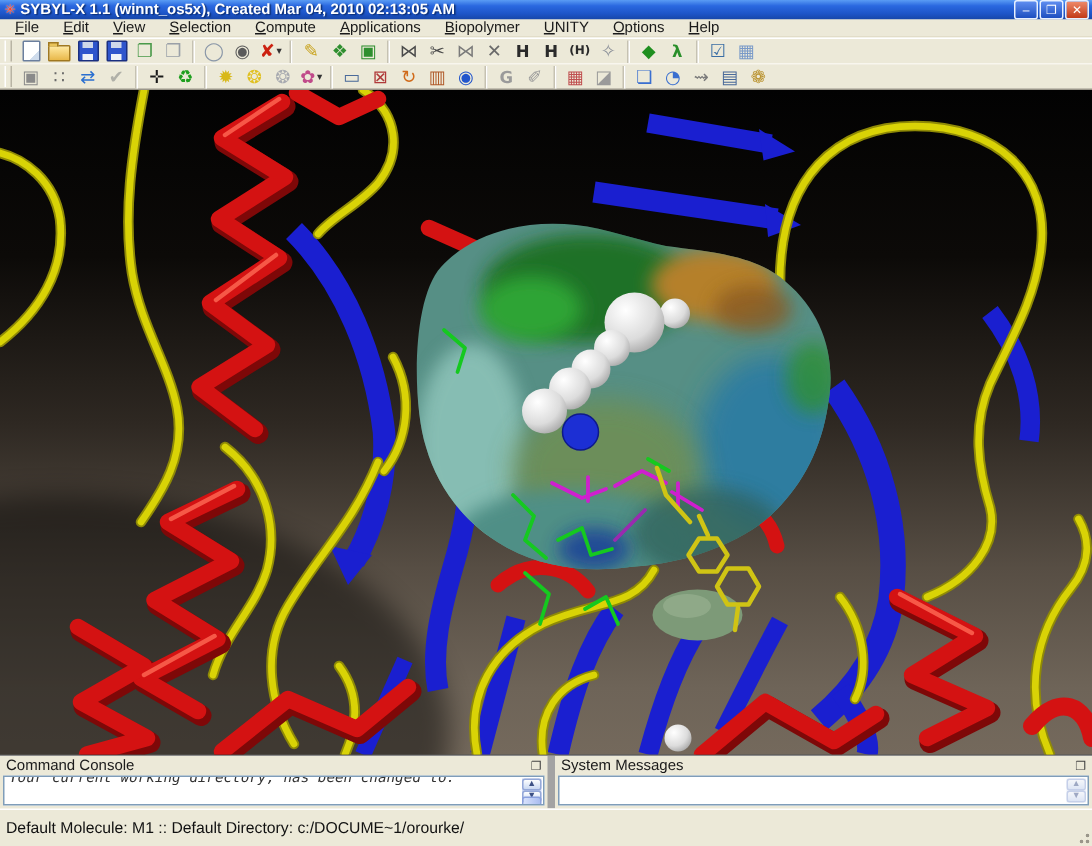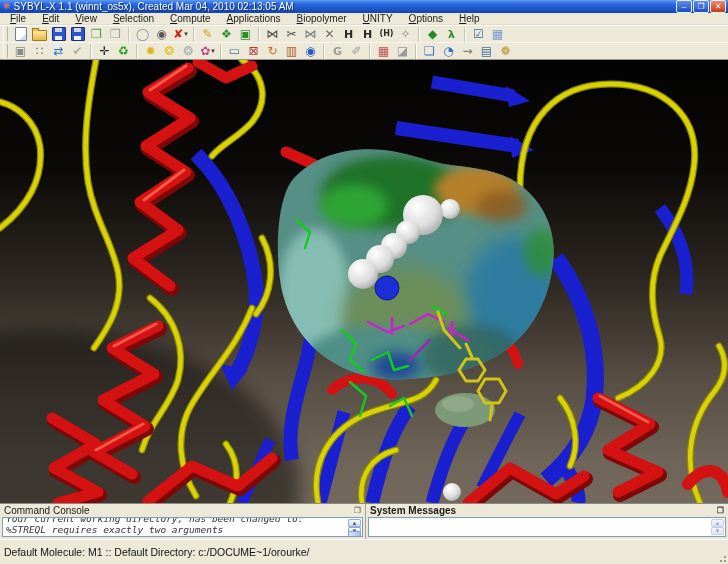--- a/index.html
+++ b/index.html
@@ -3,21 +3,21 @@
 <meta charset="utf-8">
 <style>
   html,body{margin:0;padding:0;background:#4a4a4a;}
   body{width:728px;height:564px;overflow:hidden;font-family:"Liberation Sans",sans-serif;-webkit-font-smoothing:antialiased;}
   .app{width:728px;height:564px;display:flex;flex-direction:column;background:#ece9d8;}
 
   
   .titlebar{height:14px;display:flex;align-items:center;padding:0 2px;
     background:linear-gradient(180deg,#5a9cf4 0%,#2a68e0 30%,#1d55c8 70%,#1646a8 100%);}
   .app-icon{font-size:9px;line-height:9px;color:#ff4422;margin:0 3px 0 1px;text-shadow:0 0 1px #fff;}
-  .title-text{color:#fff;font-size:10px;font-weight:normal;text-shadow:1px 1px 1px #0a2a6a;white-space:nowrap;flex:1;}
+  .title-text{color:#fff;font-size:10px;font-weight:bold;text-shadow:1px 1px 1px #0a2a6a;white-space:nowrap;flex:1;}
   .winbtns{display:flex;gap:1px;}
   .wbtn{width:14px;height:11px;border-radius:2px;border:1px solid #e8f0ff;display:flex;align-items:center;justify-content:center;
     color:#fff;font-size:8px;line-height:8px;background:linear-gradient(180deg,#5f8df0,#1d4fc0);}
   .wbtn.close{background:linear-gradient(180deg,#ef8a6a,#c23a18);}
 
   
   .menubar{height:12px;background:#ece9d8;display:flex;align-items:center;padding:0 2px;border-bottom:1px solid #e2ddc8;}
   .menu-item{display:inline-block;font-size:10px;color:#1a1a1a;padding:0 8px;white-space:nowrap;}
   .menu-item::first-letter{text-decoration:underline;}
 
@@ -41,21 +41,21 @@
   .mi-floppy::after{content:"";position:absolute;bottom:0;left:2px;width:7px;height:4px;background:#eef2f8;}
 
   
   .viewport{width:728px;height:443px;position:relative;background:#000;}
   .viewport svg{display:block;}
 
   
   .panelrow{height:44px;display:flex;background:#ece9d8;border-top:1px solid #8a8a8a;}
   .panel{display:flex;flex-direction:column;padding:0 2px;box-sizing:border-box;}
   .panel.console{width:365px;}
-  .panel.sysmsg{width:363px;border-left:1px solid #a3a3a3;font-weight:bold;}
+  .panel.sysmsg{width:363px;border-left:5px solid #a3a3a3;}
   .phead{height:13px;display:flex;align-items:center;justify-content:space-between;padding:0 2px;}
   .ptitle{font-size:10px;color:#1a1a1a;}
   .float-btn{font-size:8px;color:#444;line-height:8px;}
   .pbody{flex:1;background:#fff;border:1px solid #7f9db9;position:relative;overflow:hidden;margin-bottom:2px;}
   .console-text{position:absolute;left:3px;right:16px;top:0;margin-top:-5px;
     font-family:"DejaVu Sans Mono",monospace;font-size:9.5px;line-height:11px;color:#333;white-space:nowrap;font-style:italic;}
 
   
   .scroll{position:absolute;top:1px;bottom:1px;right:1px;width:13px;background:#cdd9f4;display:flex;flex-direction:column;justify-content:space-between;}
   .sbtn{height:11px;background:linear-gradient(#fdfefe,#c9d8f2);border:1px solid #95a8d8;border-radius:2px;
@@ -437,21 +437,20 @@
 
   <div class="panelrow">
     <div class="panel console">
       <div class="phead">
         <span class="ptitle">Command Console</span>
         <span class="float-btn">❐</span>
       </div>
       <div class="pbody">
         <div class="console-text">
           <div>Your current working directory, has been changed to:</div>
-          <div>%STREQL requires exactly two arguments</div>
         </div>
         <div class="scroll">
           <span class="sbtn">▲</span>
           <span class="sthumb"></span>
           <span class="sbtn">▼</span>
         </div>
       </div>
     </div>
     <div class="panel sysmsg">
       <div class="phead">

